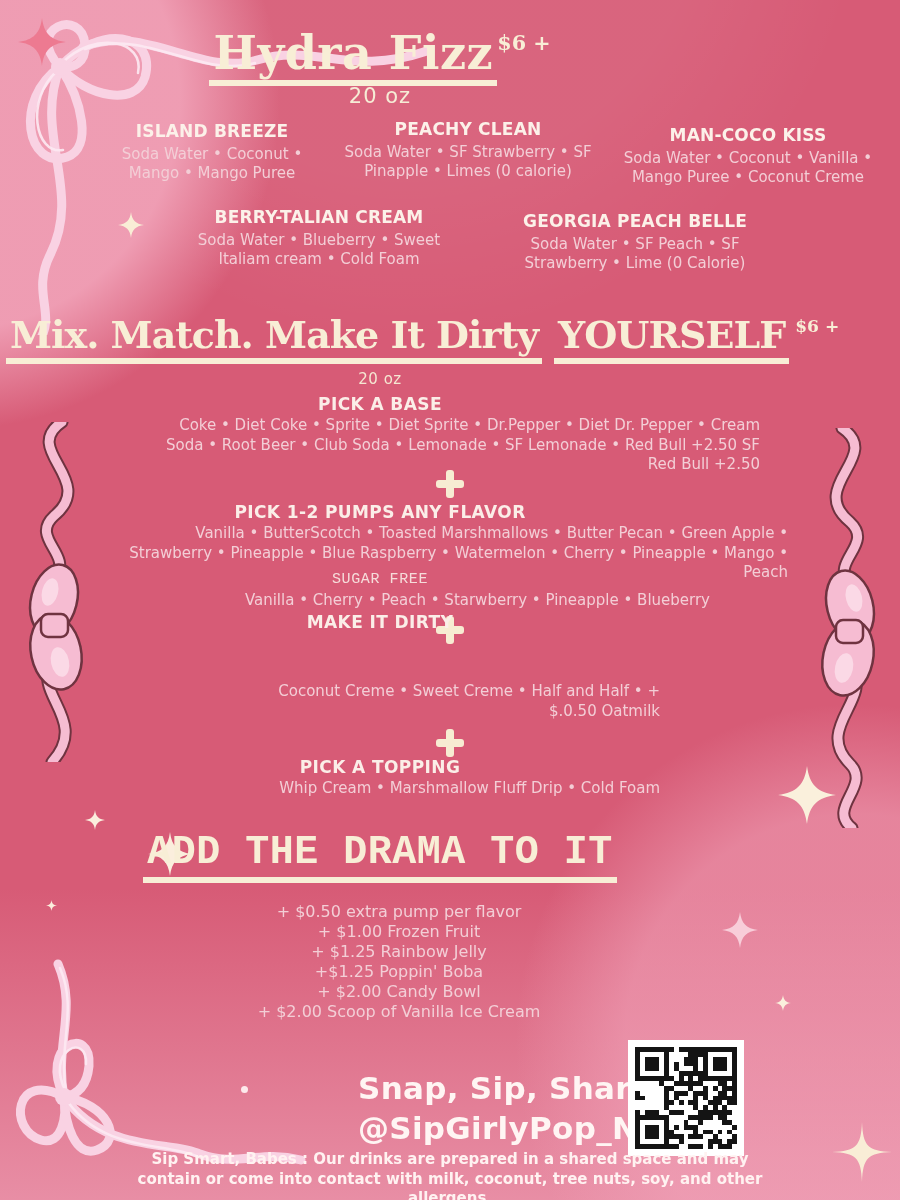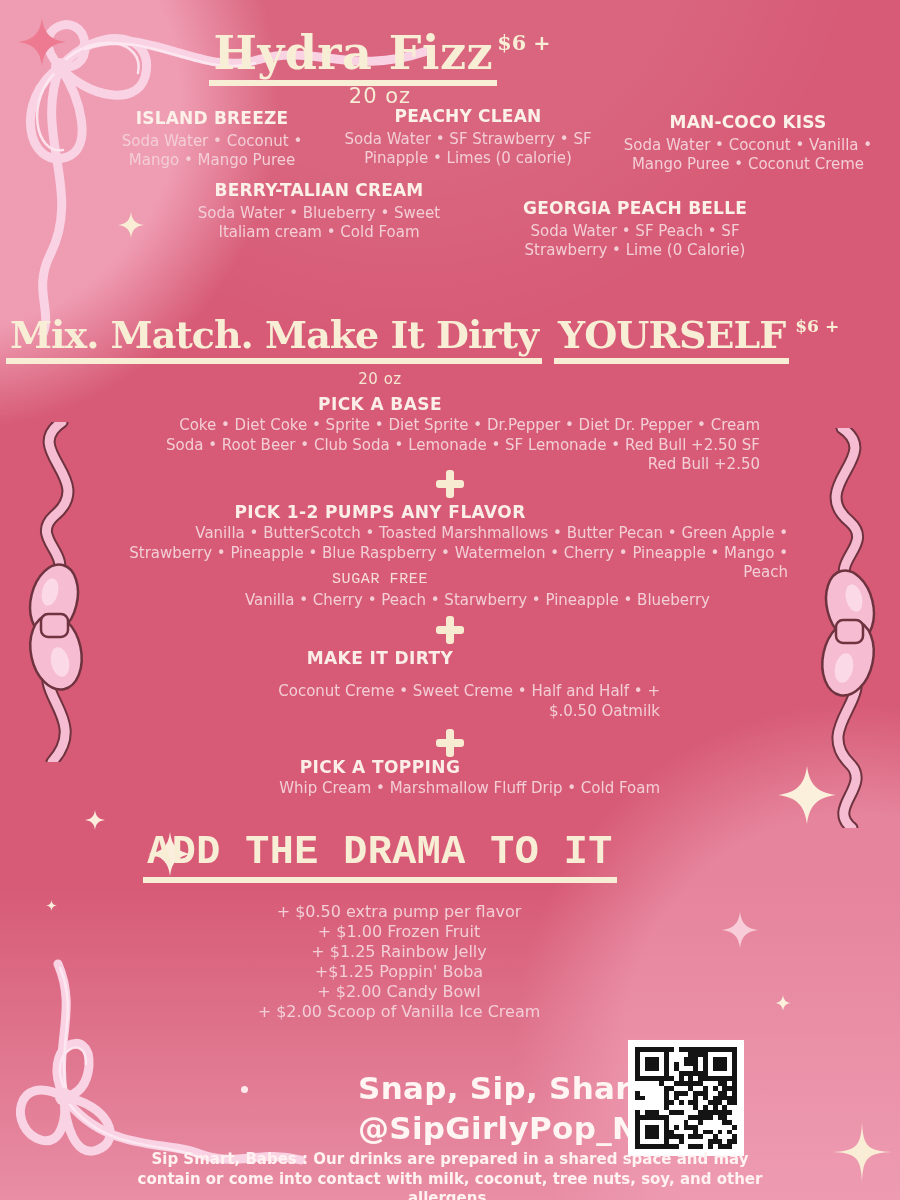--- a/index.html
+++ b/index.html
@@ -17,40 +17,40 @@
 
   
   .bigtitle{font-family:"DejaVu Serif","Liberation Serif",serif;font-weight:700;color:#f8eed6;}
   .u{border-bottom:6px solid #f8eed6;padding:0 4px 3px 4px;display:inline-block;line-height:1.05;}
   .sup{font-size:.45em;vertical-align:top;position:relative;top:.25em;letter-spacing:0;}
 
   .hydra-title{top:26px;font-size:46px;letter-spacing:.5px;}
   .hydra-size{top:84px;font-size:21px;color:#f6ecd6;letter-spacing:1px;}
 
   .drink{position:absolute;text-align:center;}
-  .drink-name{font-weight:700;font-size:17px;color:#fcf1e9;letter-spacing:.2px;}
+  .drink-name{font-weight:700;font-size:17px;color:#fcf1e9;letter-spacing:.2px;margin-top:13px;}
   .drink-ing{font-size:15px;color:#f3ced6;line-height:1.24;margin-top:4px;}
   .d0{left:98px;top:108px;width:228px}
   .d1{left:336px;top:106px;width:264px}
   .d2{left:610px;top:112px;width:276px}
-  .d3{left:170px;top:180px;width:298px}
+  .d3{left:170px;top:194px;width:298px}
   .d4{left:500px;top:198px;width:270px}
 
   .mix-title{top:312px;font-size:38px;letter-spacing:-1px;white-space:nowrap;}
   .mix-title .u{margin:0 6px;}
   .mix-size{top:370px;font-size:15px;color:#f5e7d2;letter-spacing:.5px;}
 
   .sec-h{font-weight:700;font-size:17px;color:#fbeee8;letter-spacing:.4px;text-align:center;}
   .sec-b{font-size:15px;color:#f3ced6;line-height:1.3;text-align:right;}
   .sub-h{font-size:15px;color:#f6dcda;letter-spacing:.6px;text-align:center;font-family:Liberation Mono, monospace;}
 
   .h-base{top:394px}   .b-base{top:416px;left:140px;width:620px}
   .h-pumps{top:502px}  .b-pumps{top:524px;left:112px;width:676px}
   .h-sf{top:571px}     .b-sf{top:591px;left:190px;width:520px}
-  .h-dirty{top:648px}  .b-dirty{top:682px;left:240px;width:420px}
+  .h-dirty{top:612px}  .b-dirty{top:682px;left:240px;width:420px}
   .h-top{top:757px}    .b-top{top:779px;left:240px;width:420px}
 
   .plus{position:absolute;left:436px;width:28px;height:28px;}
   .plus::before,.plus::after{content:"";position:absolute;background:#f7ecd2;border-radius:3px;}
   .plus::before{left:10px;top:0;width:8px;height:28px;}
   .plus::after{left:0;top:10px;width:28px;height:8px;}
   .p1{top:470px}.p2{top:616px}.p3{top:729px}
 
   .drama-title{top:830px;font-size:40px;letter-spacing:.5px;font-family:Liberation Mono, monospace;}
   .drama-list{top:902px;font-size:16px;color:#f3ced6;line-height:1.25;margin-left:19px;}

